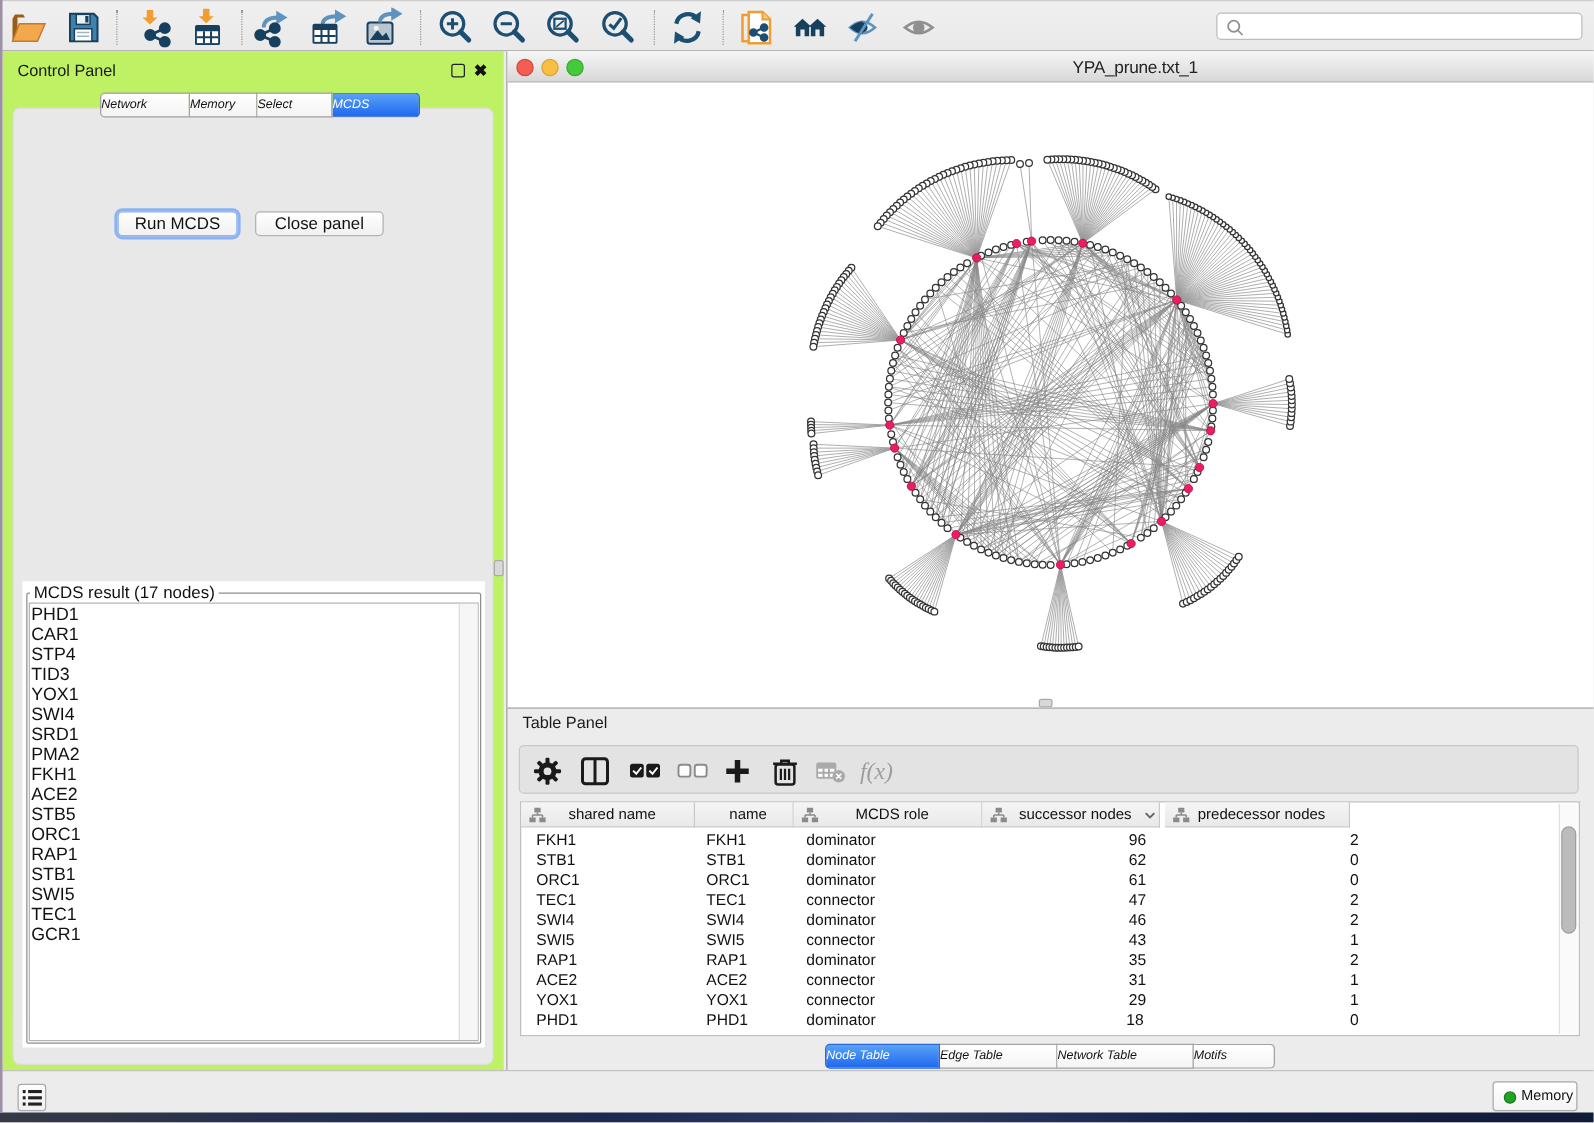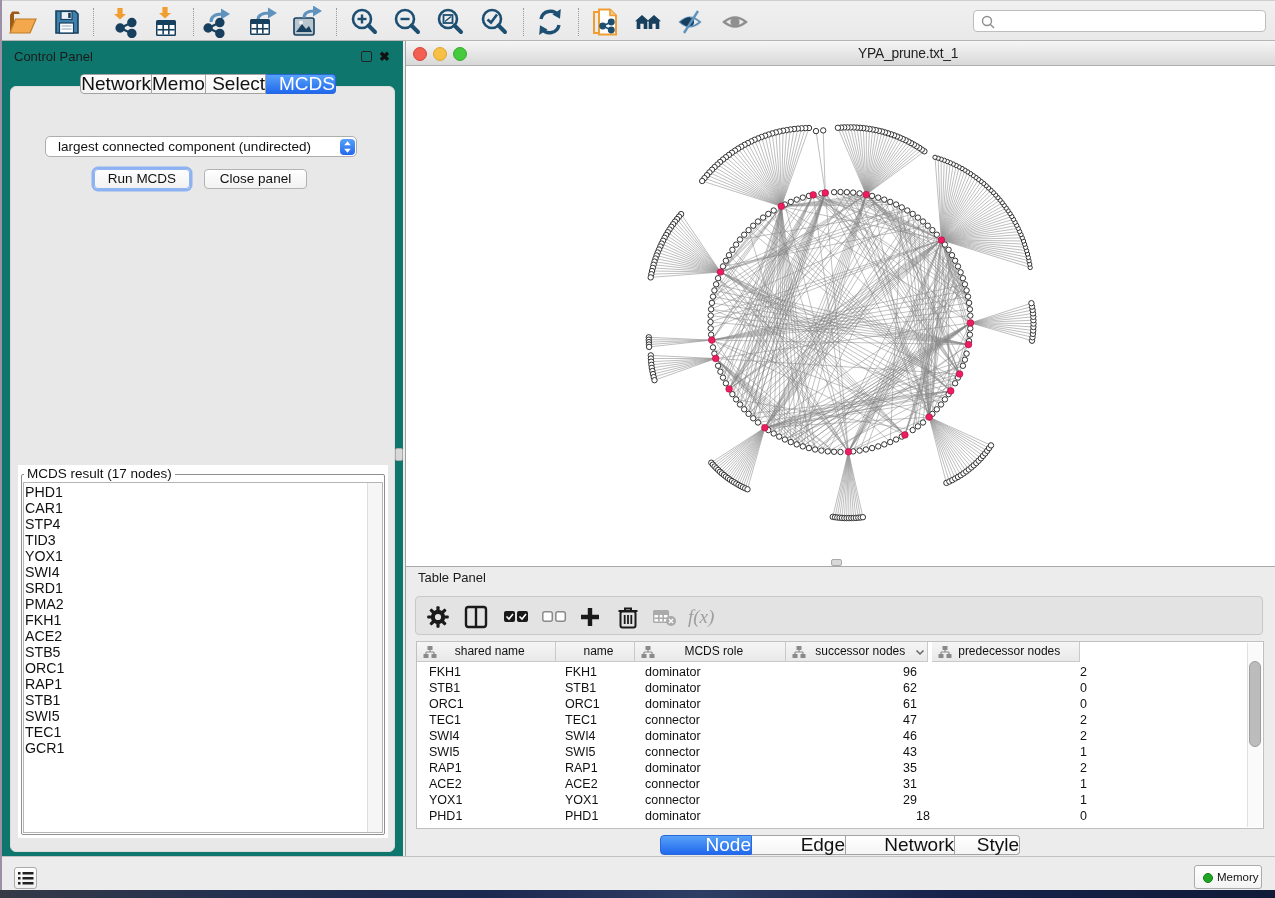--- a/index.html
+++ b/index.html
@@ -10,27 +10,27 @@
   
   #toolbar { left:0; top:0; width:1275px; height:41px; background:linear-gradient(#f0f0f0,#e9e9e9); border-bottom:1px solid #b6b5b4; border-top:1px solid #cfcfcf; }
   .tsep { position:absolute; top:7px; height:28px; width:0; border-left:1px dotted #9a9a9a; }
   .ticon { position:absolute; top:5px; width:32px; height:32px; }
   #searchbox { position:absolute; left:973px; top:9px; width:293px; height:22px; background:#fff; border:1px solid #bdbdbd; border-radius:4px; }
 
   
   #lstrip { left:0; top:0; width:1.5px; height:890px; background:#9c8fa6; }
 
   
-  #cpanel { left:2px; top:41px; width:401px; height:815px; background:#0f766e; }
+  #cpanel { left:2px; top:41px; width:401px; height:815px; background:#bef264; }
   #cp-title { position:absolute; left:12px; top:8px; font-size:13px; color:#1a1a1a; }
   .winbtn-sq { position:absolute; width:11px; height:11px; border:1.5px solid #222; border-radius:2px; }
   .winbtn-x { position:absolute; font-size:13px; font-weight:bold; color:#111; line-height:11px; }
   #cp-tabpanel { position:absolute; left:8px; top:45px; width:385px; height:766px; background:#e9e8e8; border-radius:6px; border:1px solid #dddcdc; }
   .seg { position:absolute; height:20px; display:flex; }
-  .seg > div { border:1px solid #a3a3a3; border-left-width:0; background:linear-gradient(#ffffff,#f4f4f4); font-size:19px; color:#111; text-align:right; line-height:18px; }
+  .seg > div { border:1px solid #a3a3a3; border-left-width:0; background:linear-gradient(#ffffff,#f4f4f4); font-size:10px; color:#111; text-align:left; line-height:18px;font-style:italic; }
   .seg > div:first-child { border-left-width:1px; border-radius:4px 0 0 4px; }
   .seg > div:last-child { border-radius:0 4px 4px 0; }
   .seg > div.sel { background:linear-gradient(#58a2f8,#2068ee); color:#fff; border-color:#2a67d8; }
   #cp-tabs { left:78px; top:33px; }
   #opt-label { position:absolute; left:8px; top:73px; width:385px; text-align:center; font-size:13.5px; color:#111; }
   #combo { position:absolute; left:43px; top:95px; width:312px; height:21px; background:#fff; border:1px solid #adadad; border-radius:5px; font-size:13.5px; color:#111; line-height:19px; padding-left:12px; }
   #combo .step { position:absolute; right:1px; top:1.5px; width:15px; height:16px; border-radius:4px; background:linear-gradient(#57a1f8,#2267ee); }
   .btn { position:absolute; height:20px; background:linear-gradient(#ffffff,#f1f1f1); border:1px solid #b3b3b3; border-radius:4px; font-size:13.5px; color:#111; text-align:center; line-height:18px; }
   #btn-run { left:92px; top:128px; width:96px; box-shadow:0 0 0 2.5px rgba(110,160,245,0.75); border-color:#8fb6f2; }
   #btn-close { left:202px; top:128px; width:103px; }
@@ -203,28 +203,20 @@
   <div class="abs" id="cpanel">
     <div id="cp-title">Control Panel</div>
     <div class="winbtn-sq" style="left:359px; top:10px;"></div>
     <div class="winbtn-x" style="left:377px; top:10px;">✖</div>
     <div id="cp-tabpanel"></div>
     <div class="seg" id="cp-tabs">
       <div style="width:72px;">Network</div>
       <div style="width:54px;">Memory</div>
       <div style="width:60px;">Select</div>
       <div style="width:70px;" class="sel">MCDS</div>
-    </div>
-    <div id="combo">largest connected component (undirected)
-      <div class="step">
-        <svg width="15" height="16" viewBox="0 0 15 16" style="position:absolute;left:0;top:0">
-          <path d="M7.5 2.2 L10.8 6.2 L4.2 6.2 z" fill="#fff"></path>
-          <path d="M7.5 13.8 L10.8 9.8 L4.2 9.8 z" fill="#fff"></path>
-        </svg>
-      </div>
     </div>
     <div class="btn" id="btn-run">Run MCDS</div>
     <div class="btn" id="btn-close">Close panel</div>
     <div id="mcds-box">
       <div id="mcds-border"></div>
       <div id="mcds-label">MCDS result (17 nodes)</div>
       <div id="mcds-list">PHD1<br>CAR1<br>STP4<br>TID3<br>YOX1<br>SWI4<br>SRD1<br>PMA2<br>FKH1<br>ACE2<br>STB5<br>ORC1<br>RAP1<br>STB1<br>SWI5<br>TEC1<br>GCR1
         <div id="mcds-scroll"></div>
       </div>
     </div>
@@ -1234,32 +1226,32 @@
 <span class="cell" style="left:12px;">YOX1</span>
 <span class="cell" style="left:148px;">YOX1</span>
 <span class="cell" style="left:228px;">connector</span>
 <span class="cell num" style="left:369px;width:131px;">29</span>
 <span class="cell num" style="left:510px;width:160px;">1</span>
 </div>
       <div class="row" style="left:0;top:166px;width:848px;">
 <span class="cell" style="left:12px;">PHD1</span>
 <span class="cell" style="left:148px;">PHD1</span>
 <span class="cell" style="left:228px;">dominator</span>
-<span class="cell num" style="left:382px;width:131px;">18</span>
+<span class="cell num" style="left:367px;width:131px;">18</span>
 <span class="cell num" style="left:510px;width:160px;">0</span>
 </div>
       <div id="tp-scroll">
         <div id="tp-thumb"></div>
       </div>
     </div>
     <div class="seg" id="tp-tabs">
       <div style="width:92px;" class="sel">Node Table</div>
       <div style="width:94px;">Edge Table</div>
       <div style="width:109px;">Network Table</div>
-      <div style="width:65px;">Style</div>
+      <div style="width:65px;">Motifs</div>
     </div>
   </div>
 
   <div class="abs" id="statusbar">
     <div id="sb-btn">
       <svg style="position:absolute;left:3px;top:3px" width="16" height="15" viewBox="0 0 16 15">
 <g fill="#222">
           <rect x="0" y="1" width="2.5" height="2.5"></rect>
           <rect x="0" y="6" width="2.5" height="2.5"></rect>
           <rect x="0" y="11" width="2.5" height="2.5"></rect>

